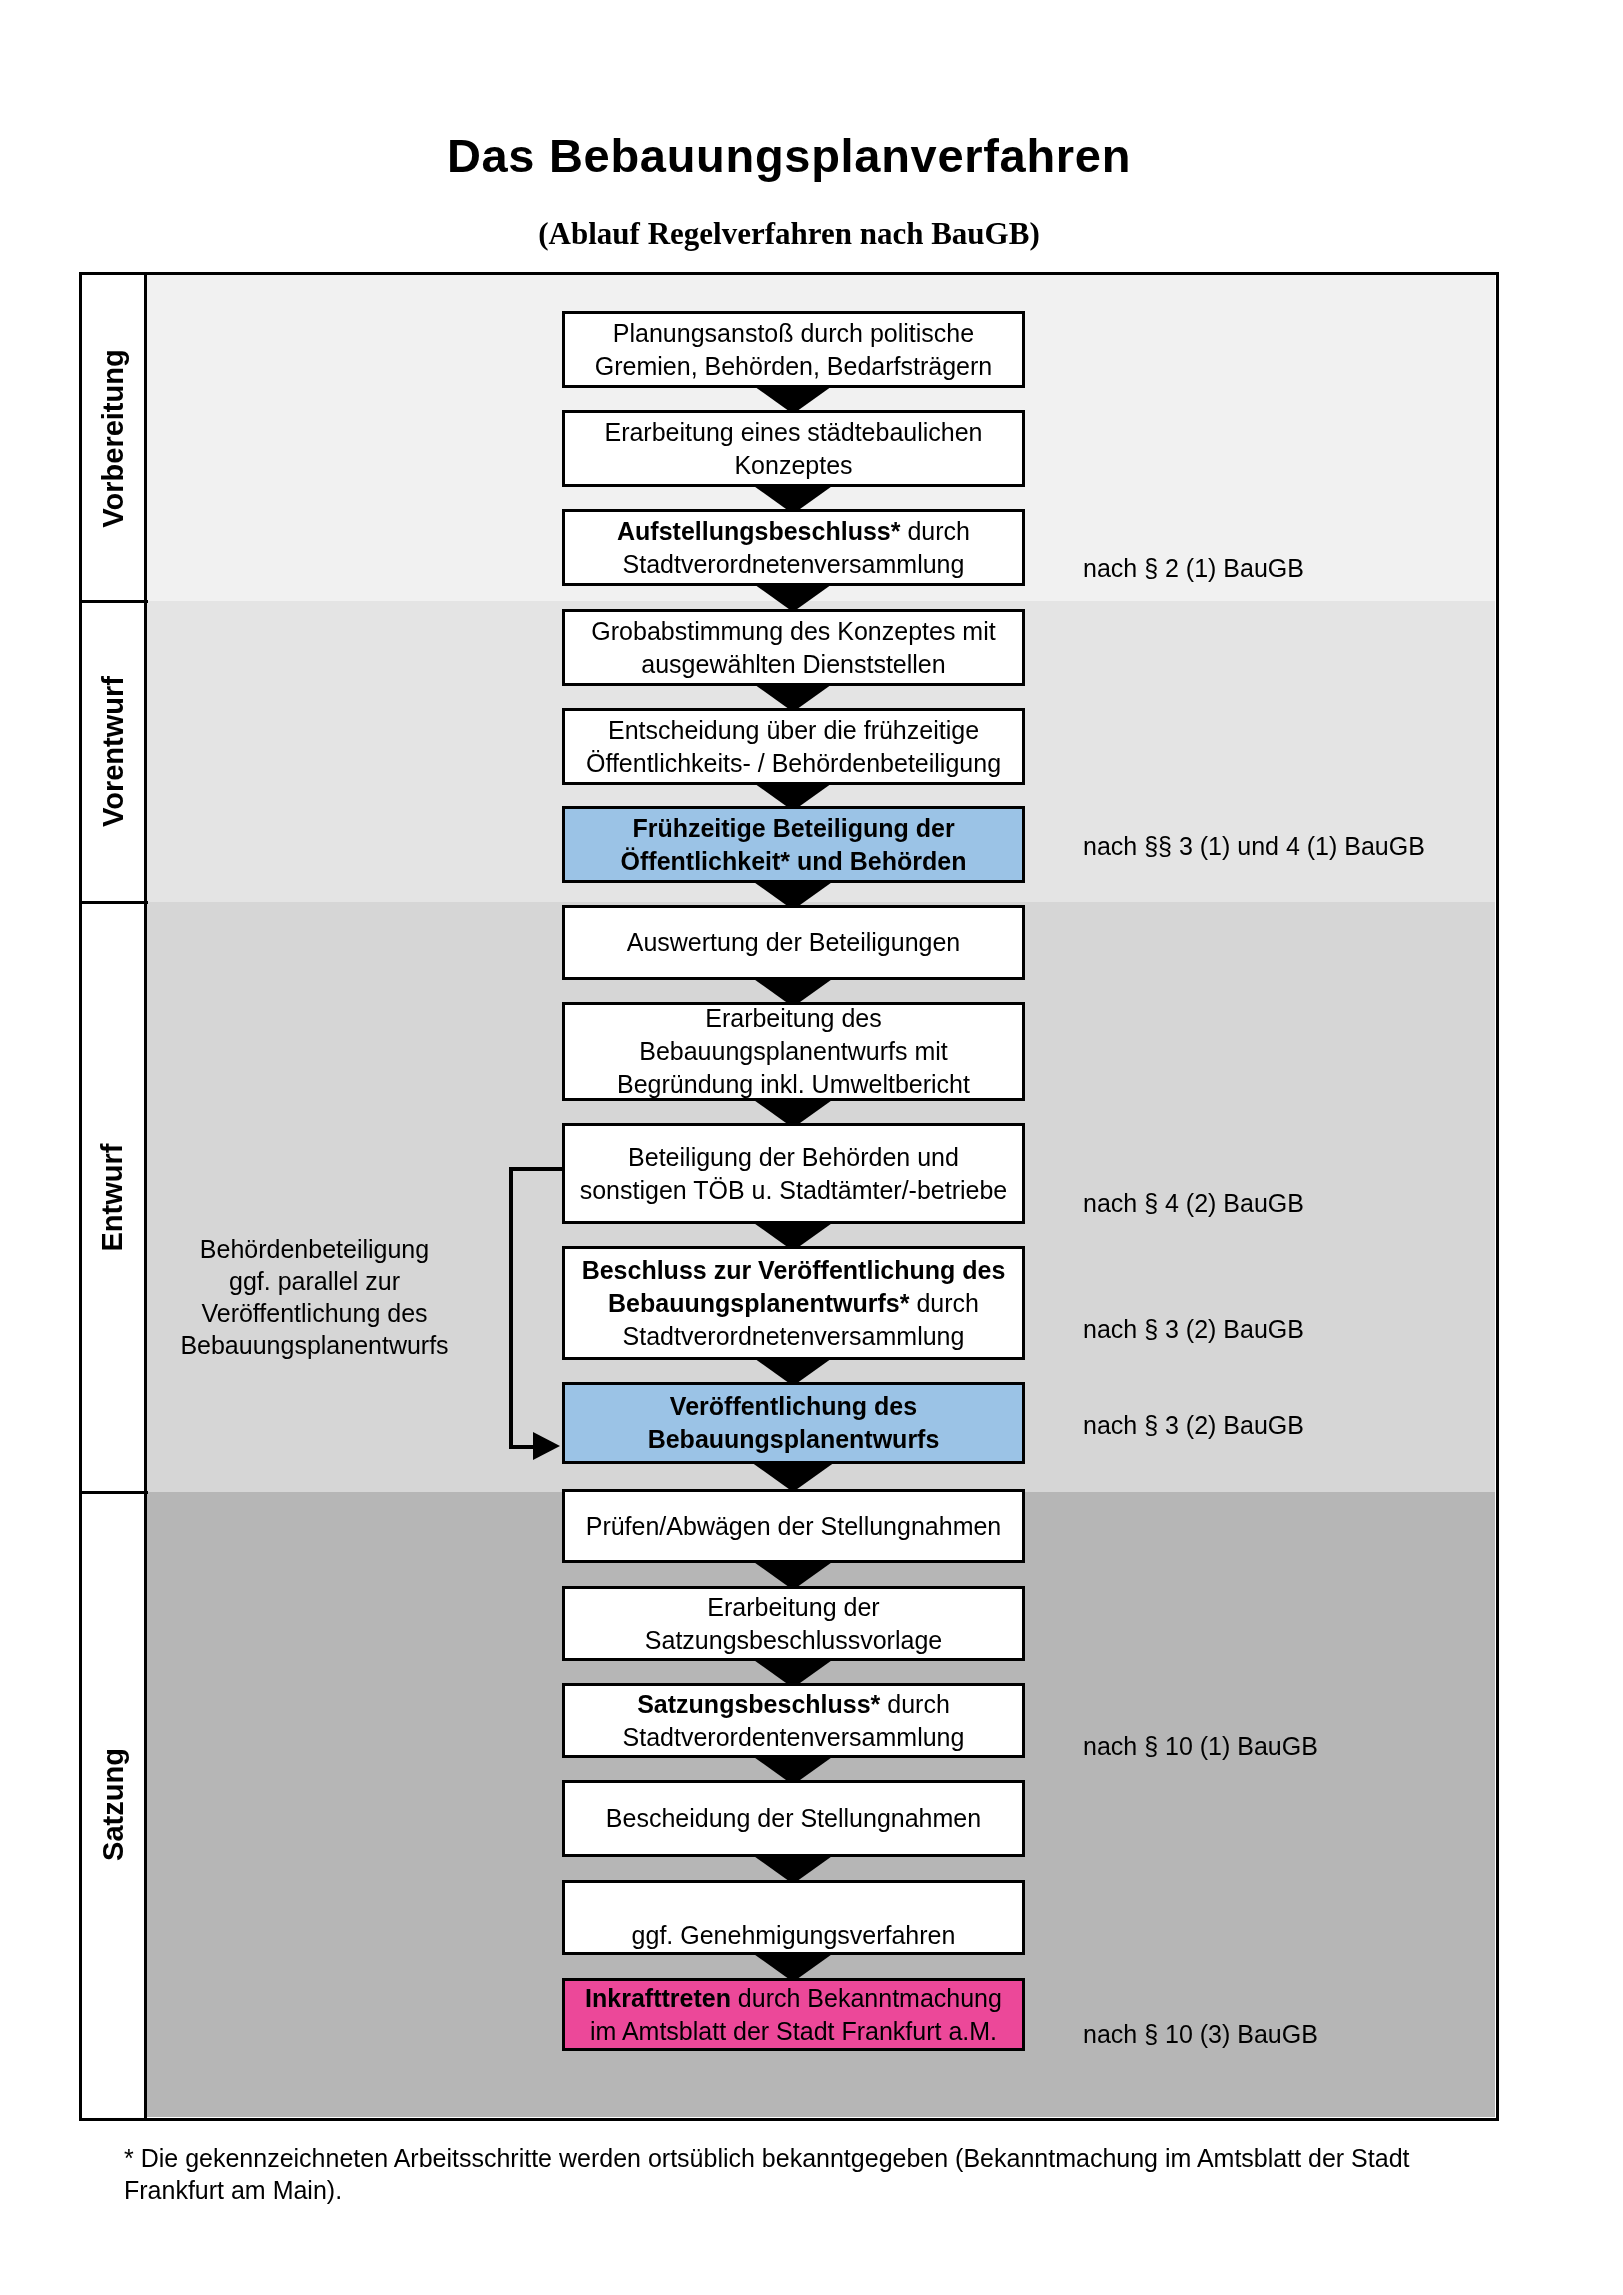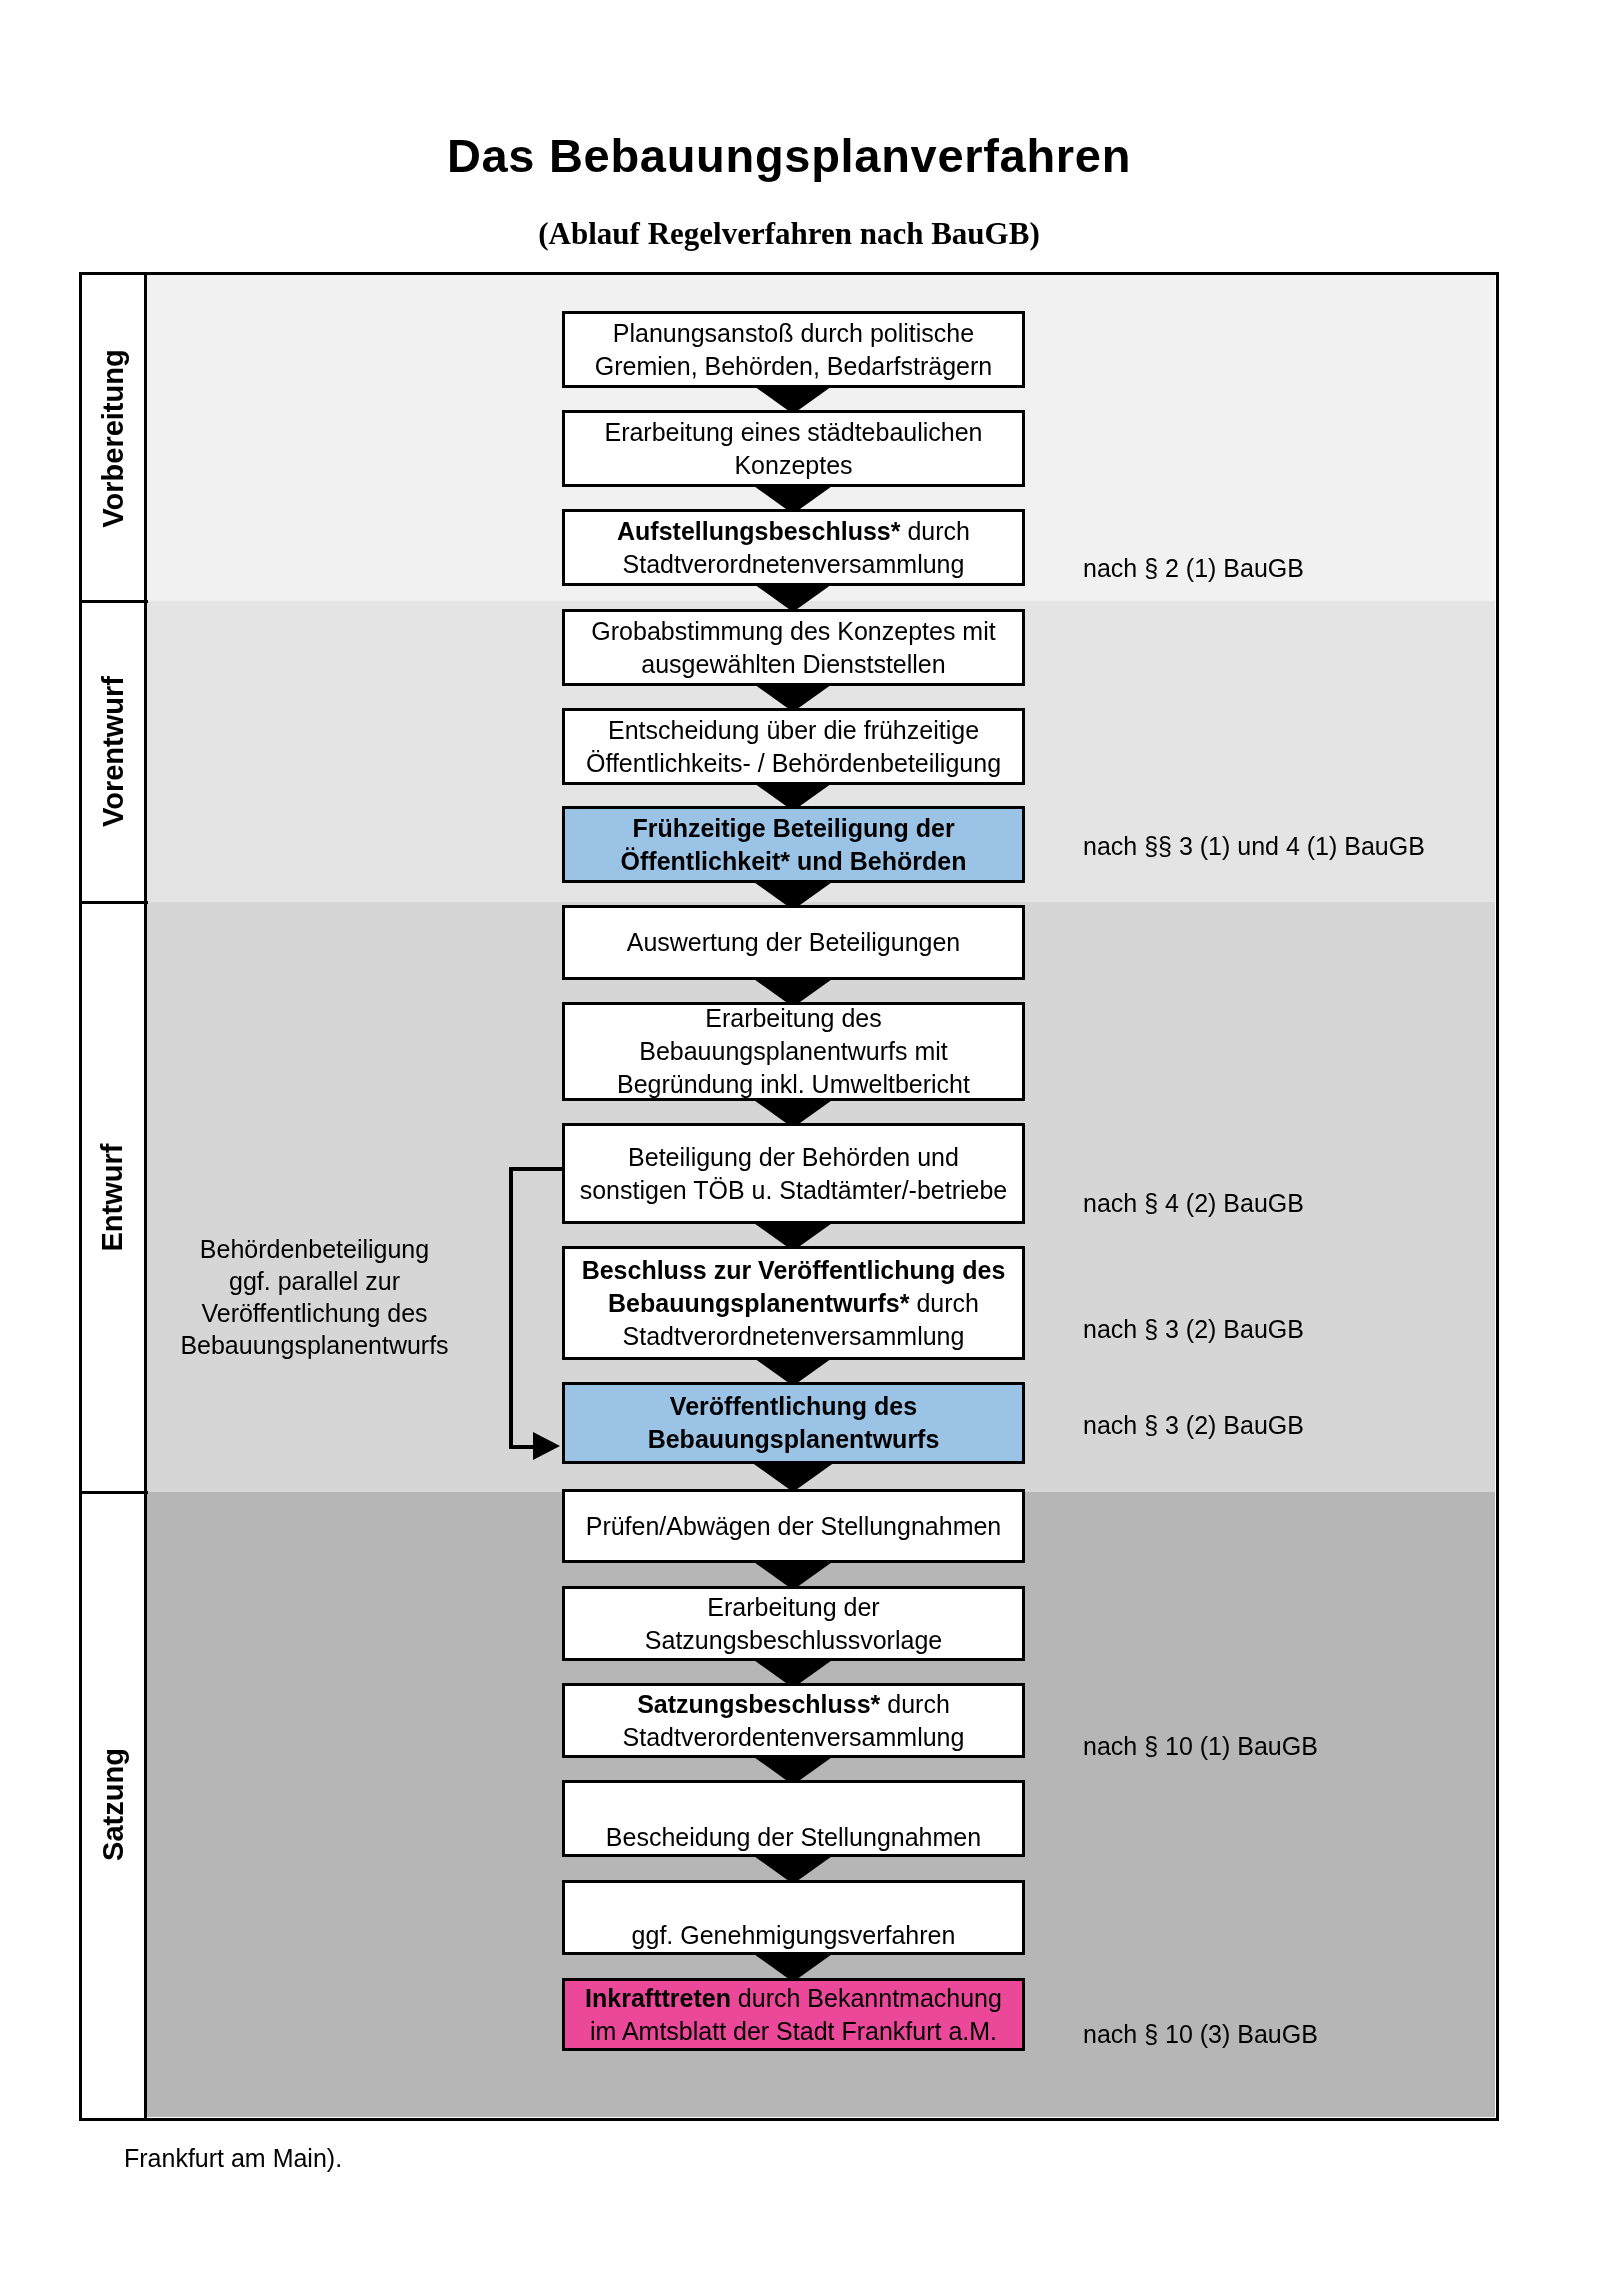--- a/index.html
+++ b/index.html
@@ -110,21 +110,21 @@
         <div class="box-line"><span>Prüfen/Abwägen der Stellungnahmen</span></div>
       </div>
       <div class="abs flow-box" style="top: 1586px; height: 75px;">
         <div class="box-line"><span>Erarbeitung der</span></div>
         <div class="box-line"><span>Satzungsbeschlussvorlage</span></div>
       </div>
       <div class="abs flow-box" style="top: 1683px; height: 75px;">
         <div class="box-line"><b>Satzungsbeschluss*</b><span> durch</span></div>
         <div class="box-line"><span>Stadtverordentenversammlung</span></div>
       </div>
-      <div class="abs flow-box" style="top: 1780px; height: 77px; justify-content: flex-end;">
+      <div class="abs flow-box" style="top: 1780px; height: 77px;">
         <div class="box-line"><span>Bescheidung der Stellungnahmen</span></div>
       </div>
       <div class="abs flow-box" style="top: 1880px; height: 75px; justify-content: flex-end;">
         <div class="box-line"><span>ggf. Genehmigungsverfahren</span></div>
       </div>
       <div class="abs flow-box" style="top: 1978px; height: 73px; background: #ec4899;">
         <div class="box-line"><b>Inkrafttreten</b><span> durch Bekanntmachung</span></div>
         <div class="box-line"><span>im Amtsblatt der Stadt Frankfurt a.M.</span></div>
       </div>
       <div class="abs arrow-down" style="left: 751px; top: 384px;"></div>
@@ -157,16 +157,17 @@
     </div>
 
   <div id="side-note" class="abs">
       <div class="note-line">Behördenbeteiligung</div>
       <div class="note-line">ggf. parallel zur</div>
       <div class="note-line">Veröffentlichung des</div>
       <div class="note-line">Bebauungsplanentwurfs</div>
     </div>
 
   <div id="footnote" class="abs">
+    <div>* Die gekennzeichneten Arbeitsschritte werden ortsüblich bekanntgegeben (Bekanntmachung im Amtsblatt  der Stadt</div>
     <div>Frankfurt am Main).</div>
   </div>
 </div>
 
 
 </body></html>

